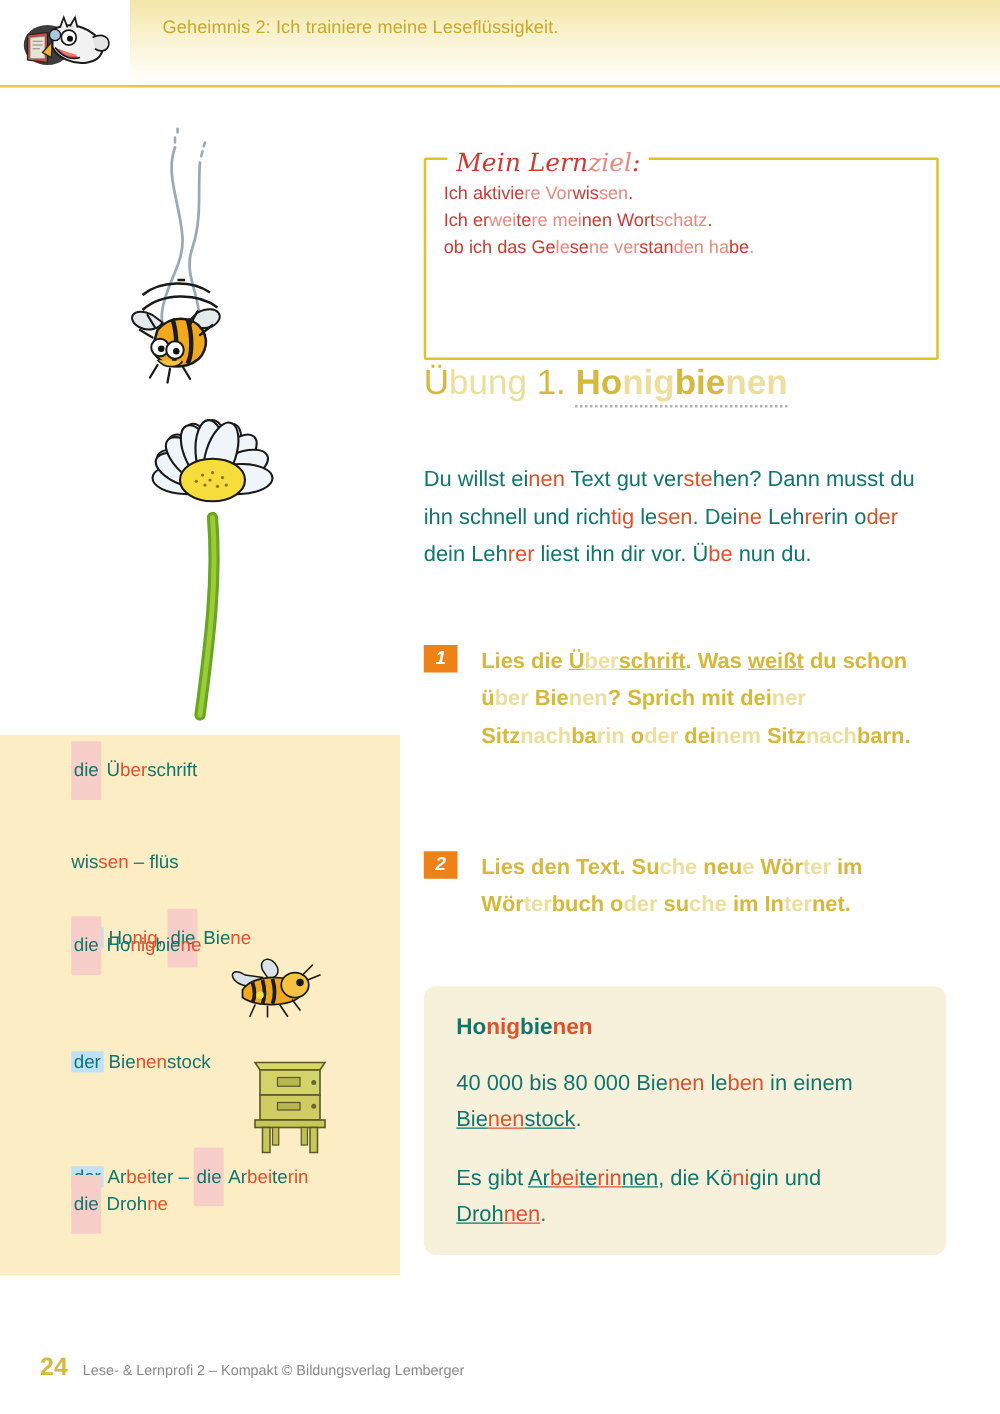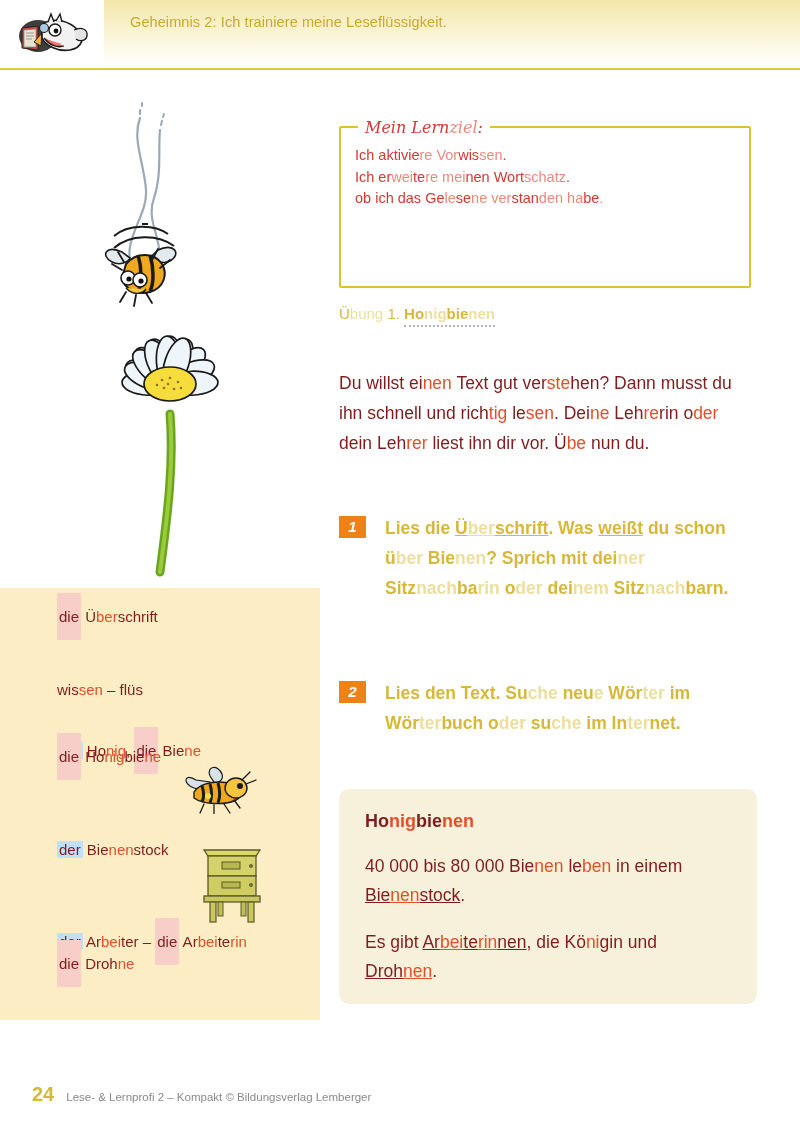--- a/index.html
+++ b/index.html
@@ -27,26 +27,26 @@
   .vocab-line{position:absolute;font-size:15px;color:#2f5d8a;white-space:nowrap;}
   .art-f{background:#f8cfc8;padding:15px 2px;border-radius:1px;}
   .art-m{background:#bfe1f5;padding:0 2px;border-radius:1px;}
   #sb-bee{position:absolute;left:180px;top:762px;width:82px;height:52px;}
   #sb-hive{position:absolute;left:196px;top:838px;width:72px;height:86px;}
 
   
   #goal-box{position:absolute;left:339px;top:126px;width:412px;height:162px;
     border:2px solid #dcc22f;border-radius:2px;box-sizing:border-box;}
   #goal-label{position:absolute;left:358px;top:118px;background:#ffffff;padding:0 7px;
-    font-family:"DejaVu Serif",serif;font-style:italic;font-size:16px;color:#d03a33;}
+    font-family:"DejaVu Serif",serif;font-style:italic;font-size:20px;color:#d03a33;}
   #goal-lines{position:absolute;left:355px;top:145px;width:390px;}
   #goal-lines .gl{font-size:14.5px;line-height:21.5px;color:#d03a33;white-space:nowrap;}
 
   
-  #ex-head{position:absolute;left:339px;top:305px;font-size:15px;color:#d6b83a;}
+  #ex-head{position:absolute;left:339px;top:290px;font-size:28px;color:#d6b83a;}
   #ex-head .ex-word{font-weight:bold;border-bottom:2px dotted #b3b3b3;padding-bottom:3px;}
 
   
   #intro{position:absolute;left:339px;top:368px;width:405px;font-size:17.5px;
     line-height:30px;color:#2f5d8a;}
 
   
   .task{position:absolute;left:339px;width:410px;}
   .task .badge{position:absolute;left:0;top:3px;width:27px;height:22px;background:#ef8217;
     color:#fff;font-style:italic;font-weight:bold;font-size:15px;text-align:center;
@@ -61,21 +61,21 @@
     background:#f7f1dc;border-radius:10px;box-sizing:border-box;padding:22px 26px;}
   #tc-title{font-size:18px;font-weight:bold;color:#2f5d8a;margin:0 0 20px 0;}
   #text-card p{margin:0 0 18px 0;font-size:17.5px;line-height:29px;color:#2f5d8a;}
 
   
   #footer{position:absolute;left:32px;top:1083px;display:flex;align-items:baseline;gap:12px;}
   #page-num{font-size:20px;font-weight:bold;color:#d6b83a;}
   #footer-text{font-size:11.5px;color:#8a8a8a;}
 
   .r1{color:#d03a33;} .r2{color:#ea8a7e;}
-  .b1{color:#7f1d1d;} .b2{color:#e2502a;}
+  .b1{color:#0f766e;} .b2{color:#e2502a;}
   .g1{color:#d6b83a;} .g2{color:#ecdf9e;}
 </style>
 </head>
 <body>
 
 <div id="header">
   <div id="mascot-box">
     <svg width="88" height="56" viewBox="0 0 88 56">
       <ellipse cx="30" cy="30" rx="19" ry="16" fill="#3d3d3d"></ellipse>
       <path d="M14 22 L14 42 L30 44 L30 20 Z" fill="#c94a3a" stroke="#222" stroke-width="1"></path>

